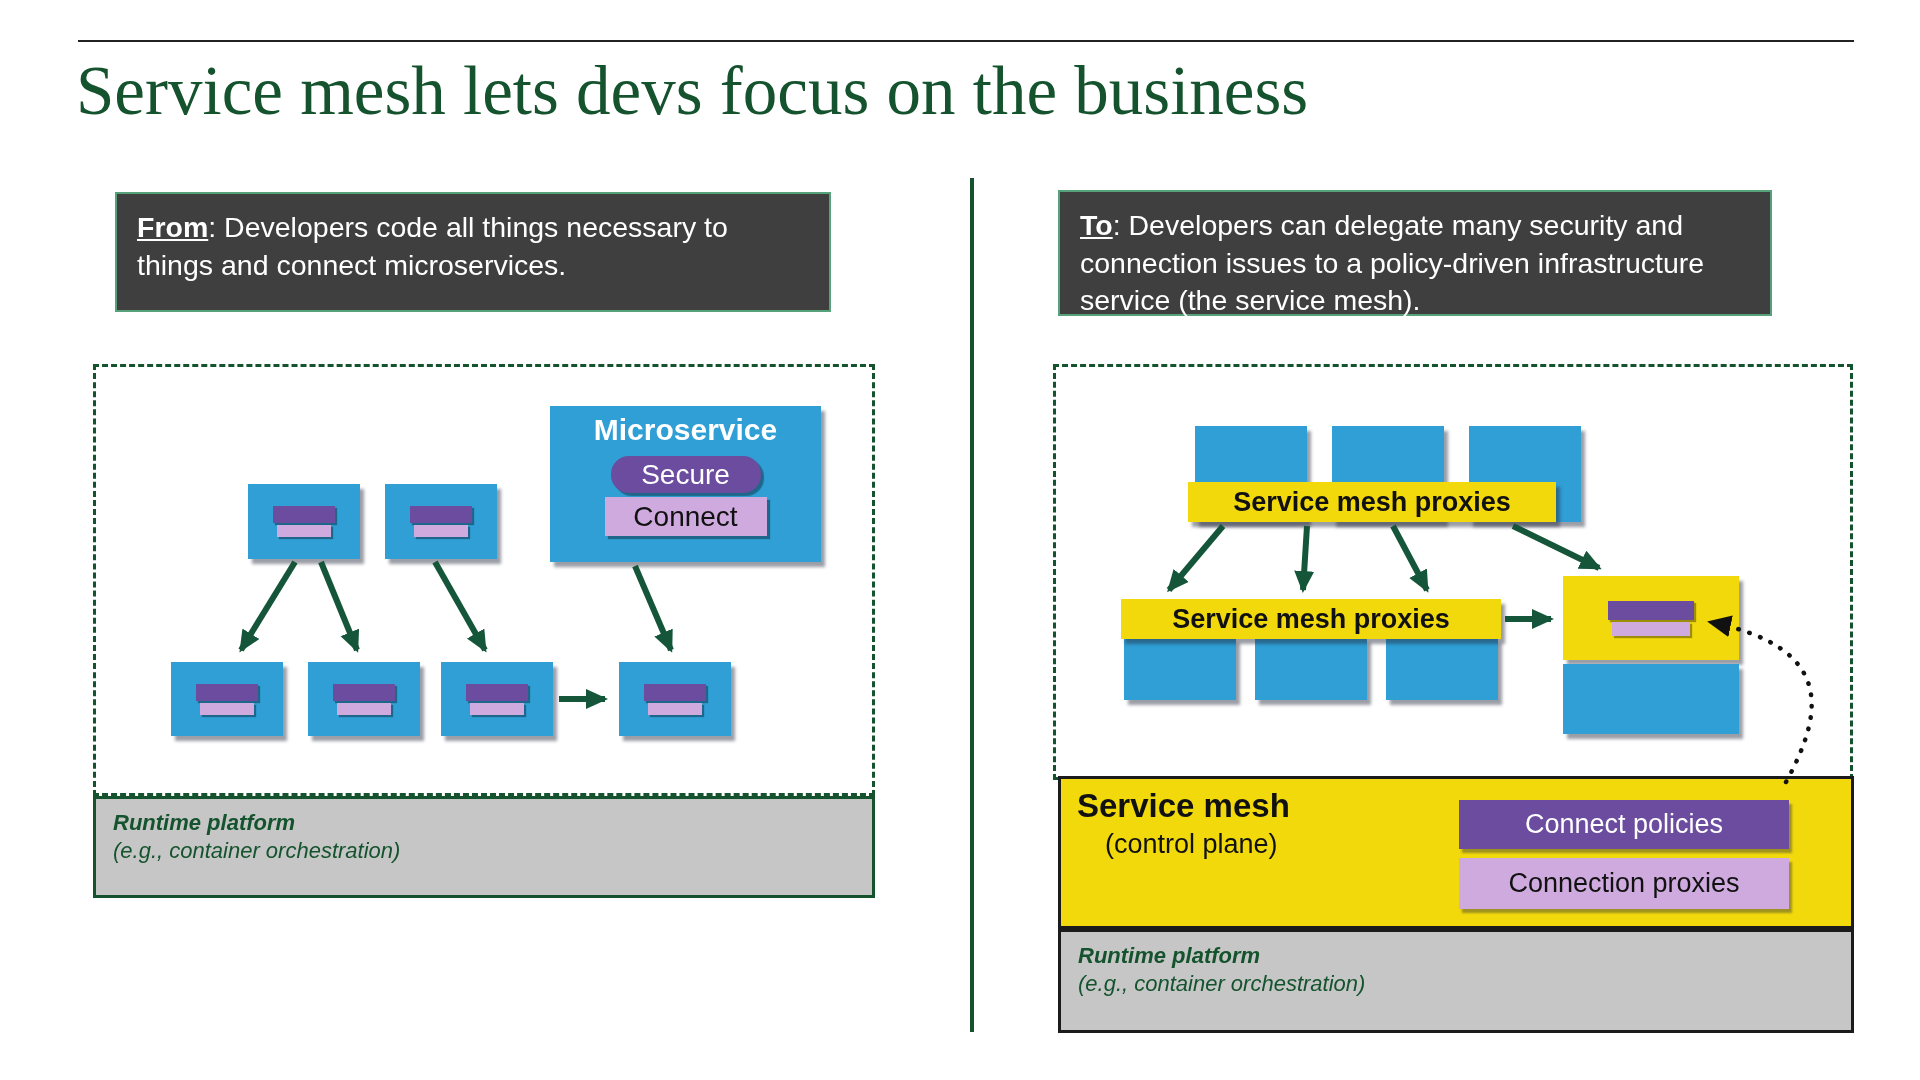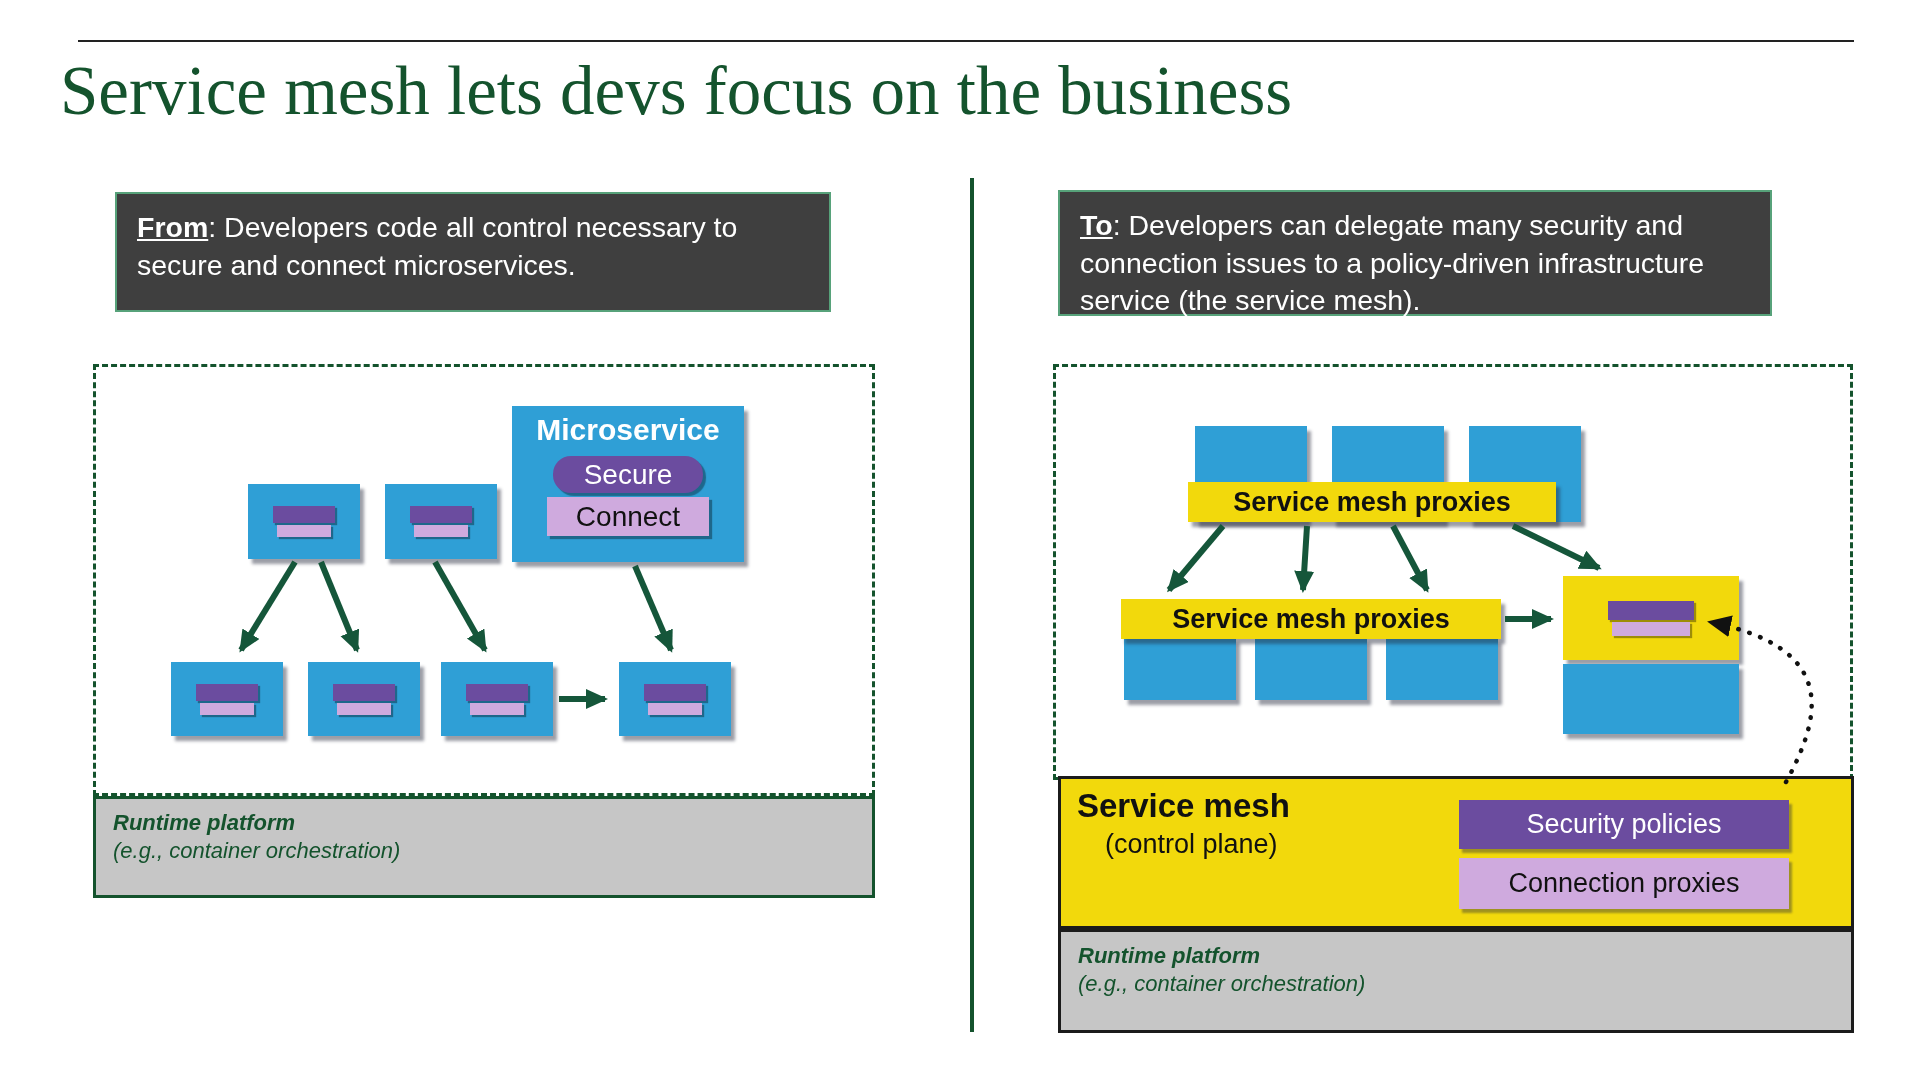--- a/index.html
+++ b/index.html
@@ -11,21 +11,21 @@
     --purple-light:#cfaade;
     --platform-gray:#c6c6c6;
     --callout-bg:#3f3f3f;
   }
   *{box-sizing:border-box;margin:0;padding:0;}
   body{font-family:"Liberation Sans",sans-serif;background:#ffffff;}
   .slide{position:relative;width:1920px;height:1080px;background:#ffffff;overflow:hidden;}
   .abs{position:absolute;}
 
   .top-rule{position:absolute;left:78px;top:40px;width:1776px;height:2px;background:#222;}
-  .page-title{position:absolute;left:60px;top:52px;font-family:"Liberation Serif",serif;
+  .page-title{position:absolute;left:76px;top:52px;font-family:"Liberation Serif",serif;
     font-size:69px;font-weight:500;color:var(--title-green);letter-spacing:0px;}
 
   .col-divider{position:absolute;left:970px;top:178px;width:4px;height:854px;background:var(--title-green);}
 
   .callout{position:absolute;background:var(--callout-bg);border:2px solid #57a27a;color:#ffffff;
     font-size:28.5px;line-height:1.32;padding:15px 20px;}
   .callout .lead{font-weight:bold;text-decoration:underline;}
 
   .dashed-box{position:absolute;border:3px dashed var(--title-green);}
 
@@ -61,26 +61,26 @@
 </head>
 <body>
 
 <div class="slide">
 
   <div class="top-rule"></div>
   <h1 class="page-title">Service mesh lets devs focus on the business</h1>
   <div class="col-divider"></div>
 
   <div class="callout" style="left:115px;top:192px;width:716px;height:120px;">
-    <span class="lead">From</span><span>: Developers code all control necessary to secure and connect microservices.</span>
+    <span class="lead">From</span><span>: Developers code all things necessary to things and connect microservices.</span>
   </div>
 
   <div class="dashed-box" style="left:93px;top:364px;width:782px;height:432px;"></div>
 
-  <div class="ms-box" style="left:512px;top:406px;width:232px;height:156px;">
+  <div class="ms-box" style="left:550px;top:406px;width:271px;height:156px;">
     <div class="ms-label">Microservice</div>
     <div class="ms-secure">Secure</div>
     <div class="ms-connect">Connect</div>
   </div>
 
   <div class="bluebox svc" style="left:248px;top:484px;width:112px;height:75px;">
     <div class="mini-a"></div>
     <div class="mini-b"></div>
   </div>
   <div class="bluebox svc" style="left:385px;top:484px;width:112px;height:75px;">
@@ -159,21 +159,21 @@
       <line x1="254" y1="162" x2="250" y2="226" marker-end="url(#ahR)"></line>
       <line x1="340" y1="162" x2="374" y2="226" marker-end="url(#ahR)"></line>
       <line x1="460" y1="162" x2="546" y2="204" marker-end="url(#ahR)"></line>
       <line x1="452" y1="255" x2="498" y2="255" marker-end="url(#ahR)"></line>
     </g>
   </svg>
 
   <div class="cp-box" style="left:1058px;top:776px;width:796px;height:153px;">
     <div class="cp-title">Service mesh</div>
     <div class="cp-sub">(control plane)</div>
-    <div class="policy sec">Security policies</div>
+    <div class="policy sec">Connect policies</div>
     <div class="policy con">Connection proxies</div>
   </div>
 
   <div class="runtime" style="left:1058px;top:929px;width:796px;height:104px;border:3px solid #1b1b1b;">
     <div class="rt-title">Runtime platform</div>
     <div class="rt-sub">(e.g., container orchestration)</div>
   </div>
 
   <svg class="abs" style="left:0;top:0;pointer-events:none;" width="1920" height="1080">
     <defs>

